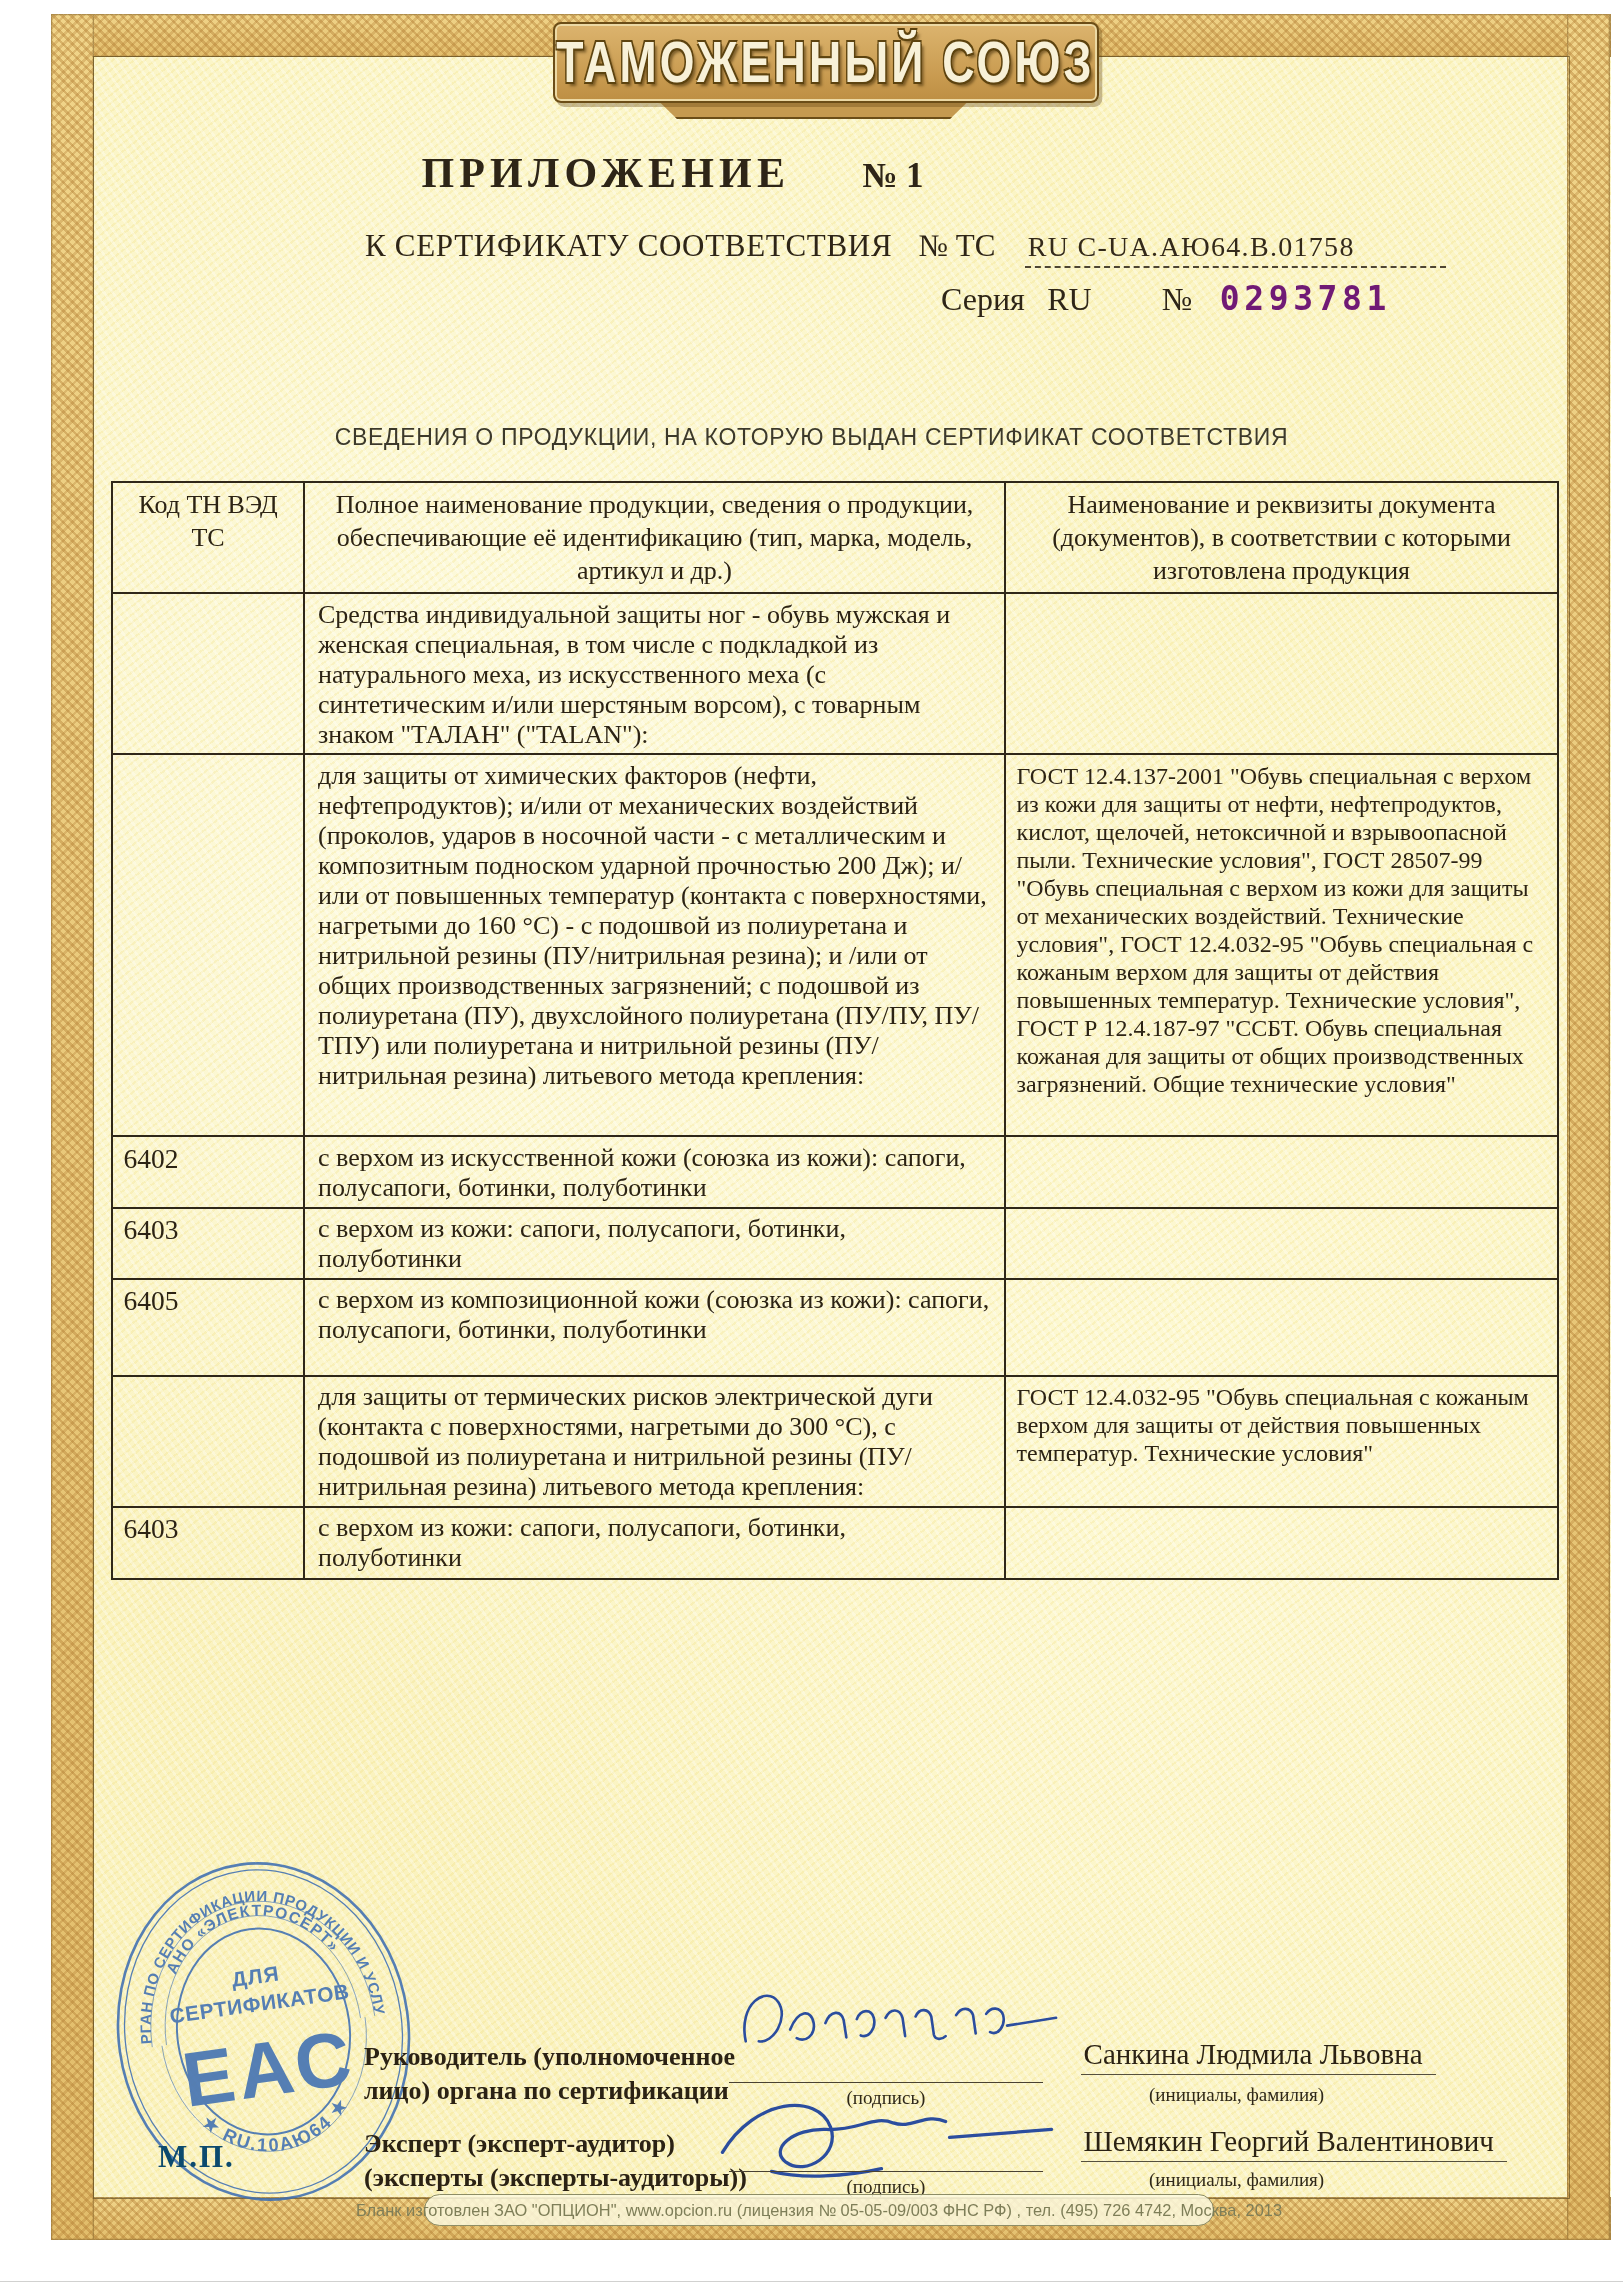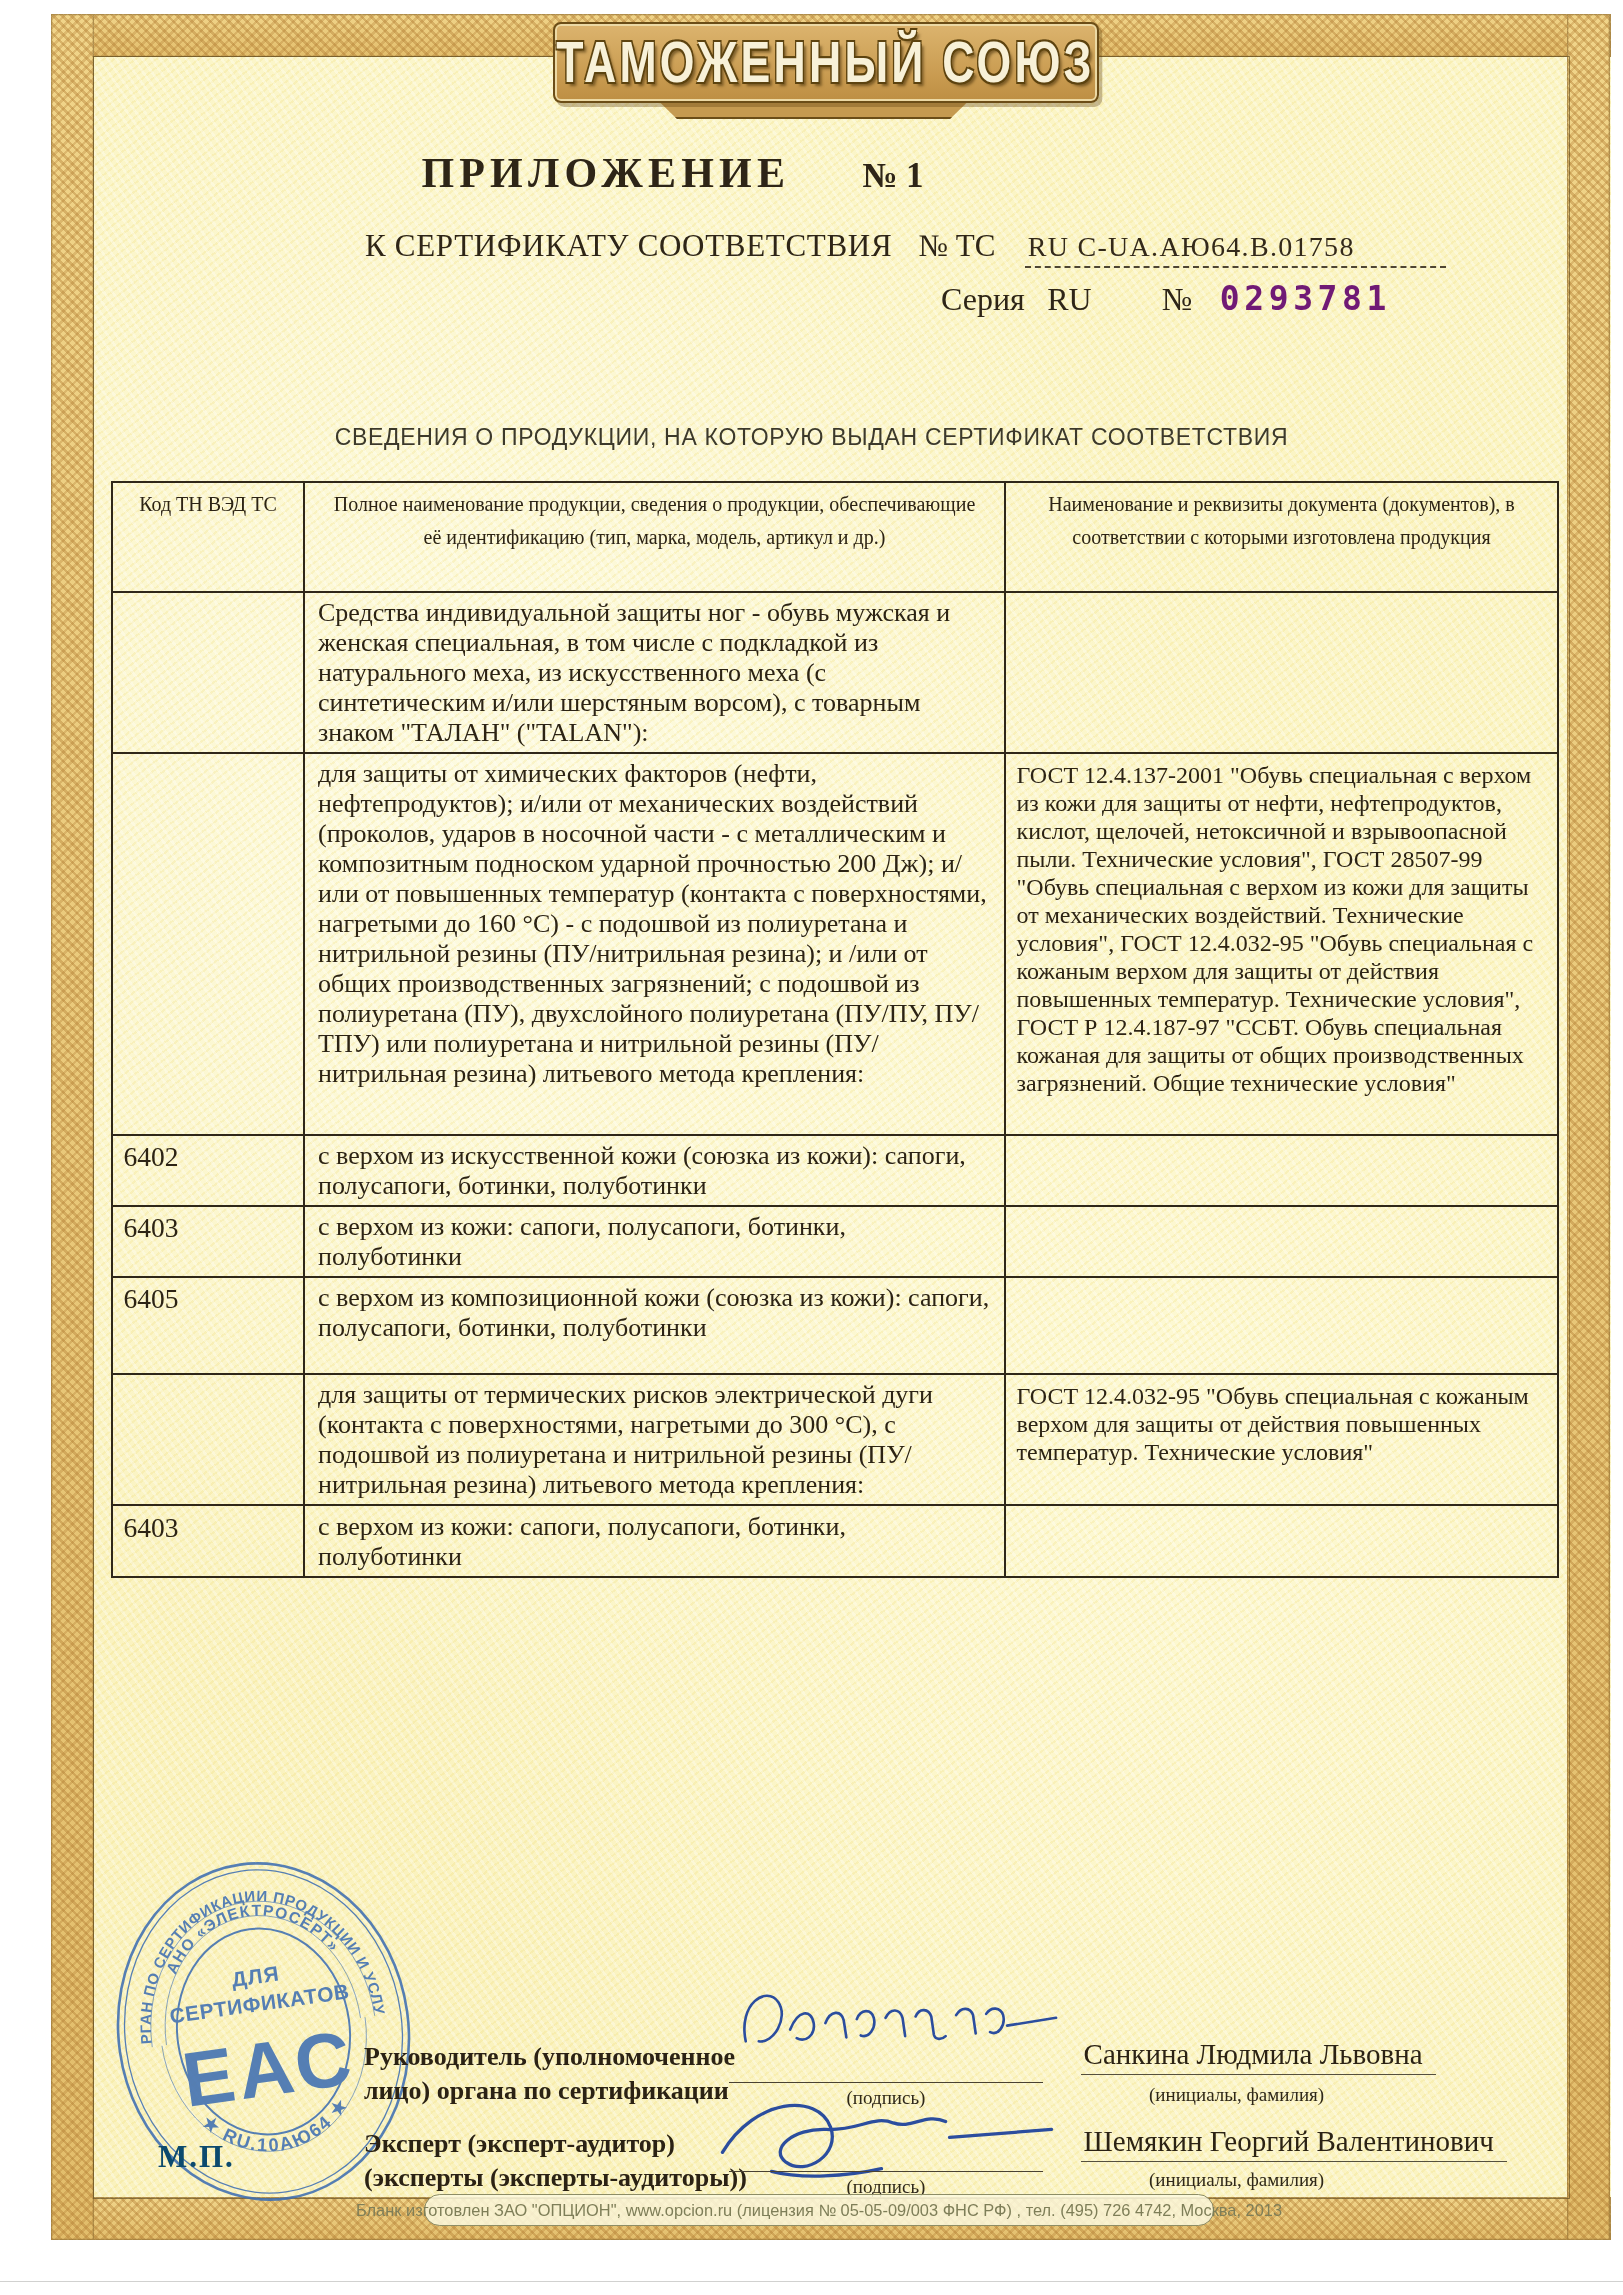--- a/index.html
+++ b/index.html
@@ -83,21 +83,21 @@
   
   table.product{
     position:absolute;left:111px;top:481px;width:1446px;
     border-collapse:collapse;table-layout:fixed;background:transparent;
   }
   table.product td,table.product th{
     border:2px solid #2f2719;vertical-align:top;color:#2c2314;
     font-weight:normal;word-wrap:break-word;
   }
   col.c-code{width:192px;} col.c-prod{width:701px;} col.c-docs{width:553px;}
-  th.hcell{font-size:20px;line-height:33px;vertical-align:middle;padding:5.2px 23.6px;margin-left:25px;}
+  th.hcell{font-size:26px;line-height:33px;vertical-align:middle;padding:5.2px 23.6px;margin-left:25px;}
   td.code-cell{font-size:27.5px;padding:5.2px 0 0 10.5px;}
   td.prod-cell{font-size:26px;line-height:30px;padding:5.2px 11.8px 3.9px 13px;font-family:Liberation Serif, serif;}
   td.docs-cell{font-size:24px;line-height:28px;padding:6.5px 19.6px 3.9px 10.5px;}
   tr.rh{height:110px;} tr.r1{height:155px;} tr.r2{height:382px;}
   tr.r3{height:65px;} tr.r4{height:65px;} tr.r5{height:97px;}
   tr.r6{height:100px;} tr.r7{height:72px;}
 
   
   .stamp{position:absolute;left:110px;top:1855px;width:307px;height:353px;opacity:.88;}
   .mp{position:absolute;left:158px;top:2108px;font-size:31px;font-weight:bold;letter-spacing:2px;color:#0c4a6e;z-index:6;margin-top:31px;}

